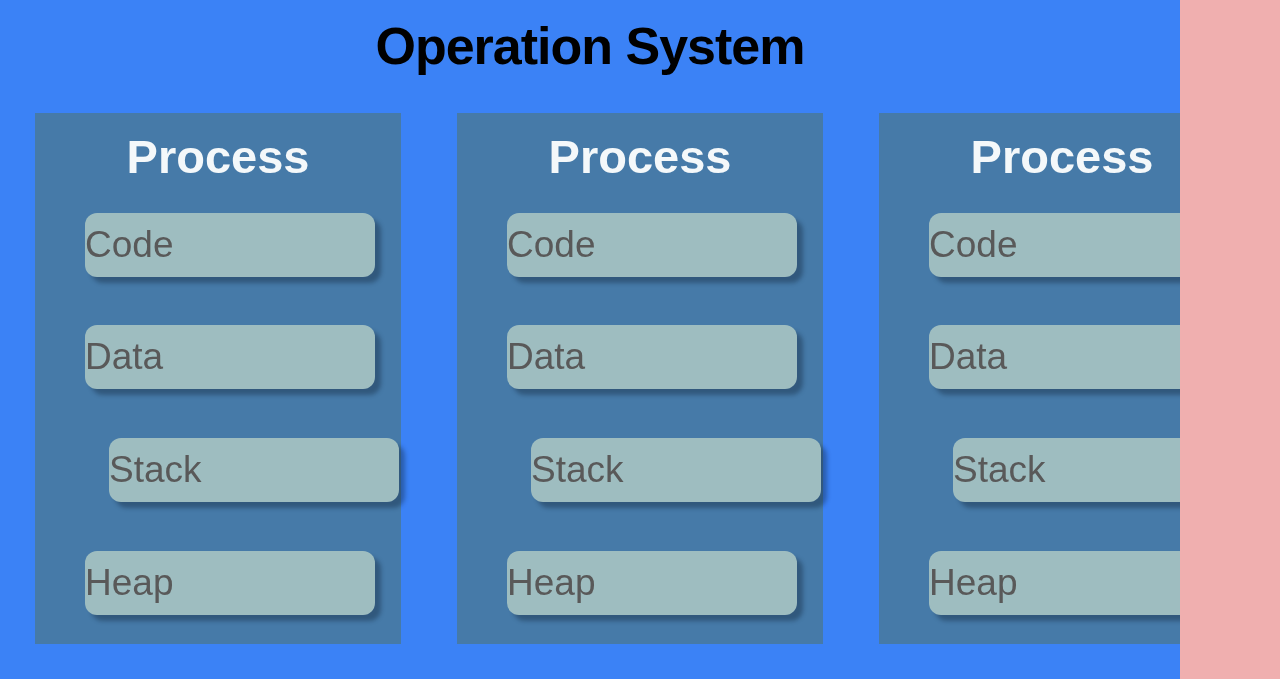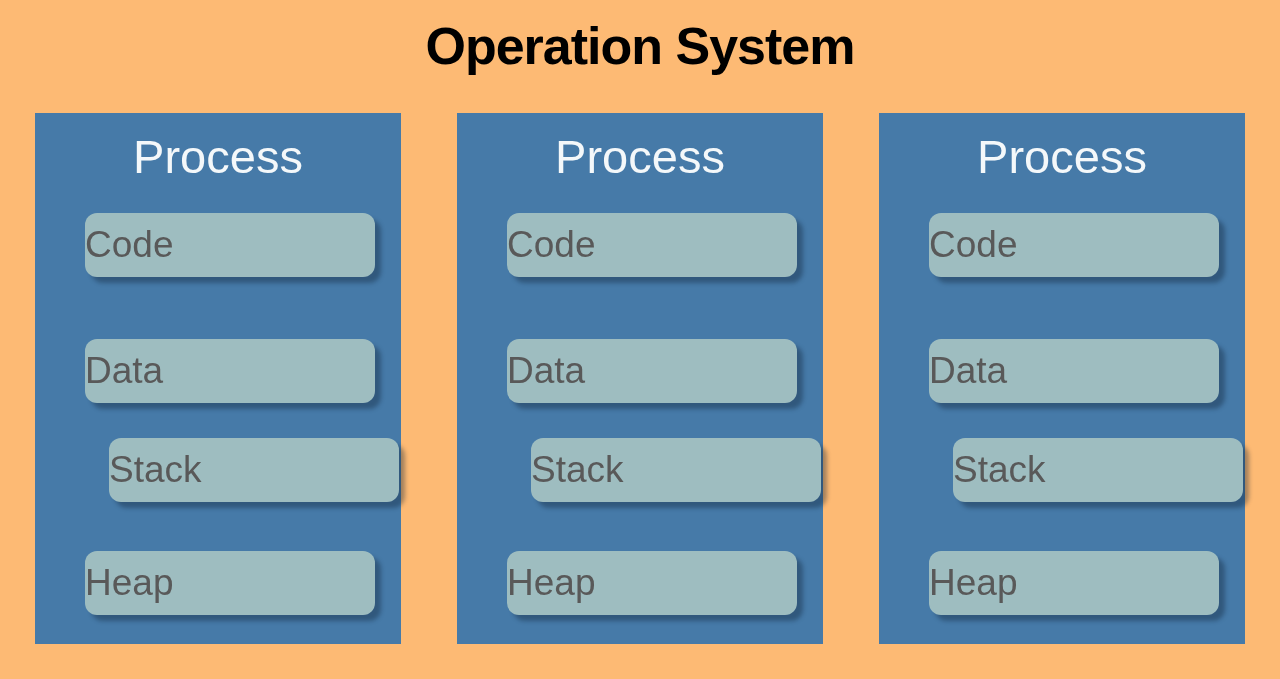--- a/index.html
+++ b/index.html
@@ -2,23 +2,23 @@
 <html><head>
 <meta charset="utf-8">
 <style>
   html, body {
     margin: 0;
     padding: 0;
     background: #F0AFAF;
   }
   .canvas {
     position: relative;
-    width: 1280px;
+    width: 1180px;
     height: 679px;
-    background: #fdba74;
+    background: #3b82f6;
     overflow: hidden;
     font-family: "Liberation Sans", sans-serif;
   }
   .diagram-title {
     position: absolute;
     top: 16px;
     left: 0;
     width: 100%;
     text-align: center;
     font-size: 52px;
@@ -36,42 +36,42 @@
   .process {
     position: relative;
     width: 366px;
     height: 531px;
     background: #467AA8;
   }
   .process-title {
     margin-top: 16px;
     text-align: center;
     font-size: 47px;
-    font-weight: 400;
+    font-weight: 700;
     color: #F4F8FA;
   }
   .seg {
     position: absolute;
     left: 50px;
     width: 290px;
     height: 64px;
     background: #9EBDC0;
     border-radius: 12px;
     box-shadow: 6px 6px 4px rgba(15, 35, 55, 0.38);
     display: flex;
     align-items: center;
     justify-content: flex-start;
   }
   .seg span {
     font-size: 37px;
     font-weight: 400;
     color: #595959;
   }
   .seg-0 { top: 100px; }
-  .seg-1 { top: 212px; margin-top: 14px; }
+  .seg-1 { top: 212px; }
   .seg-2 { top: 325px; margin-left: 24px; }
   .seg-3 { top: 438px; }
 </style>
 </head>
 <body>
 
 <div class="canvas">
 
   <div class="diagram-title">Operation System</div>
 

